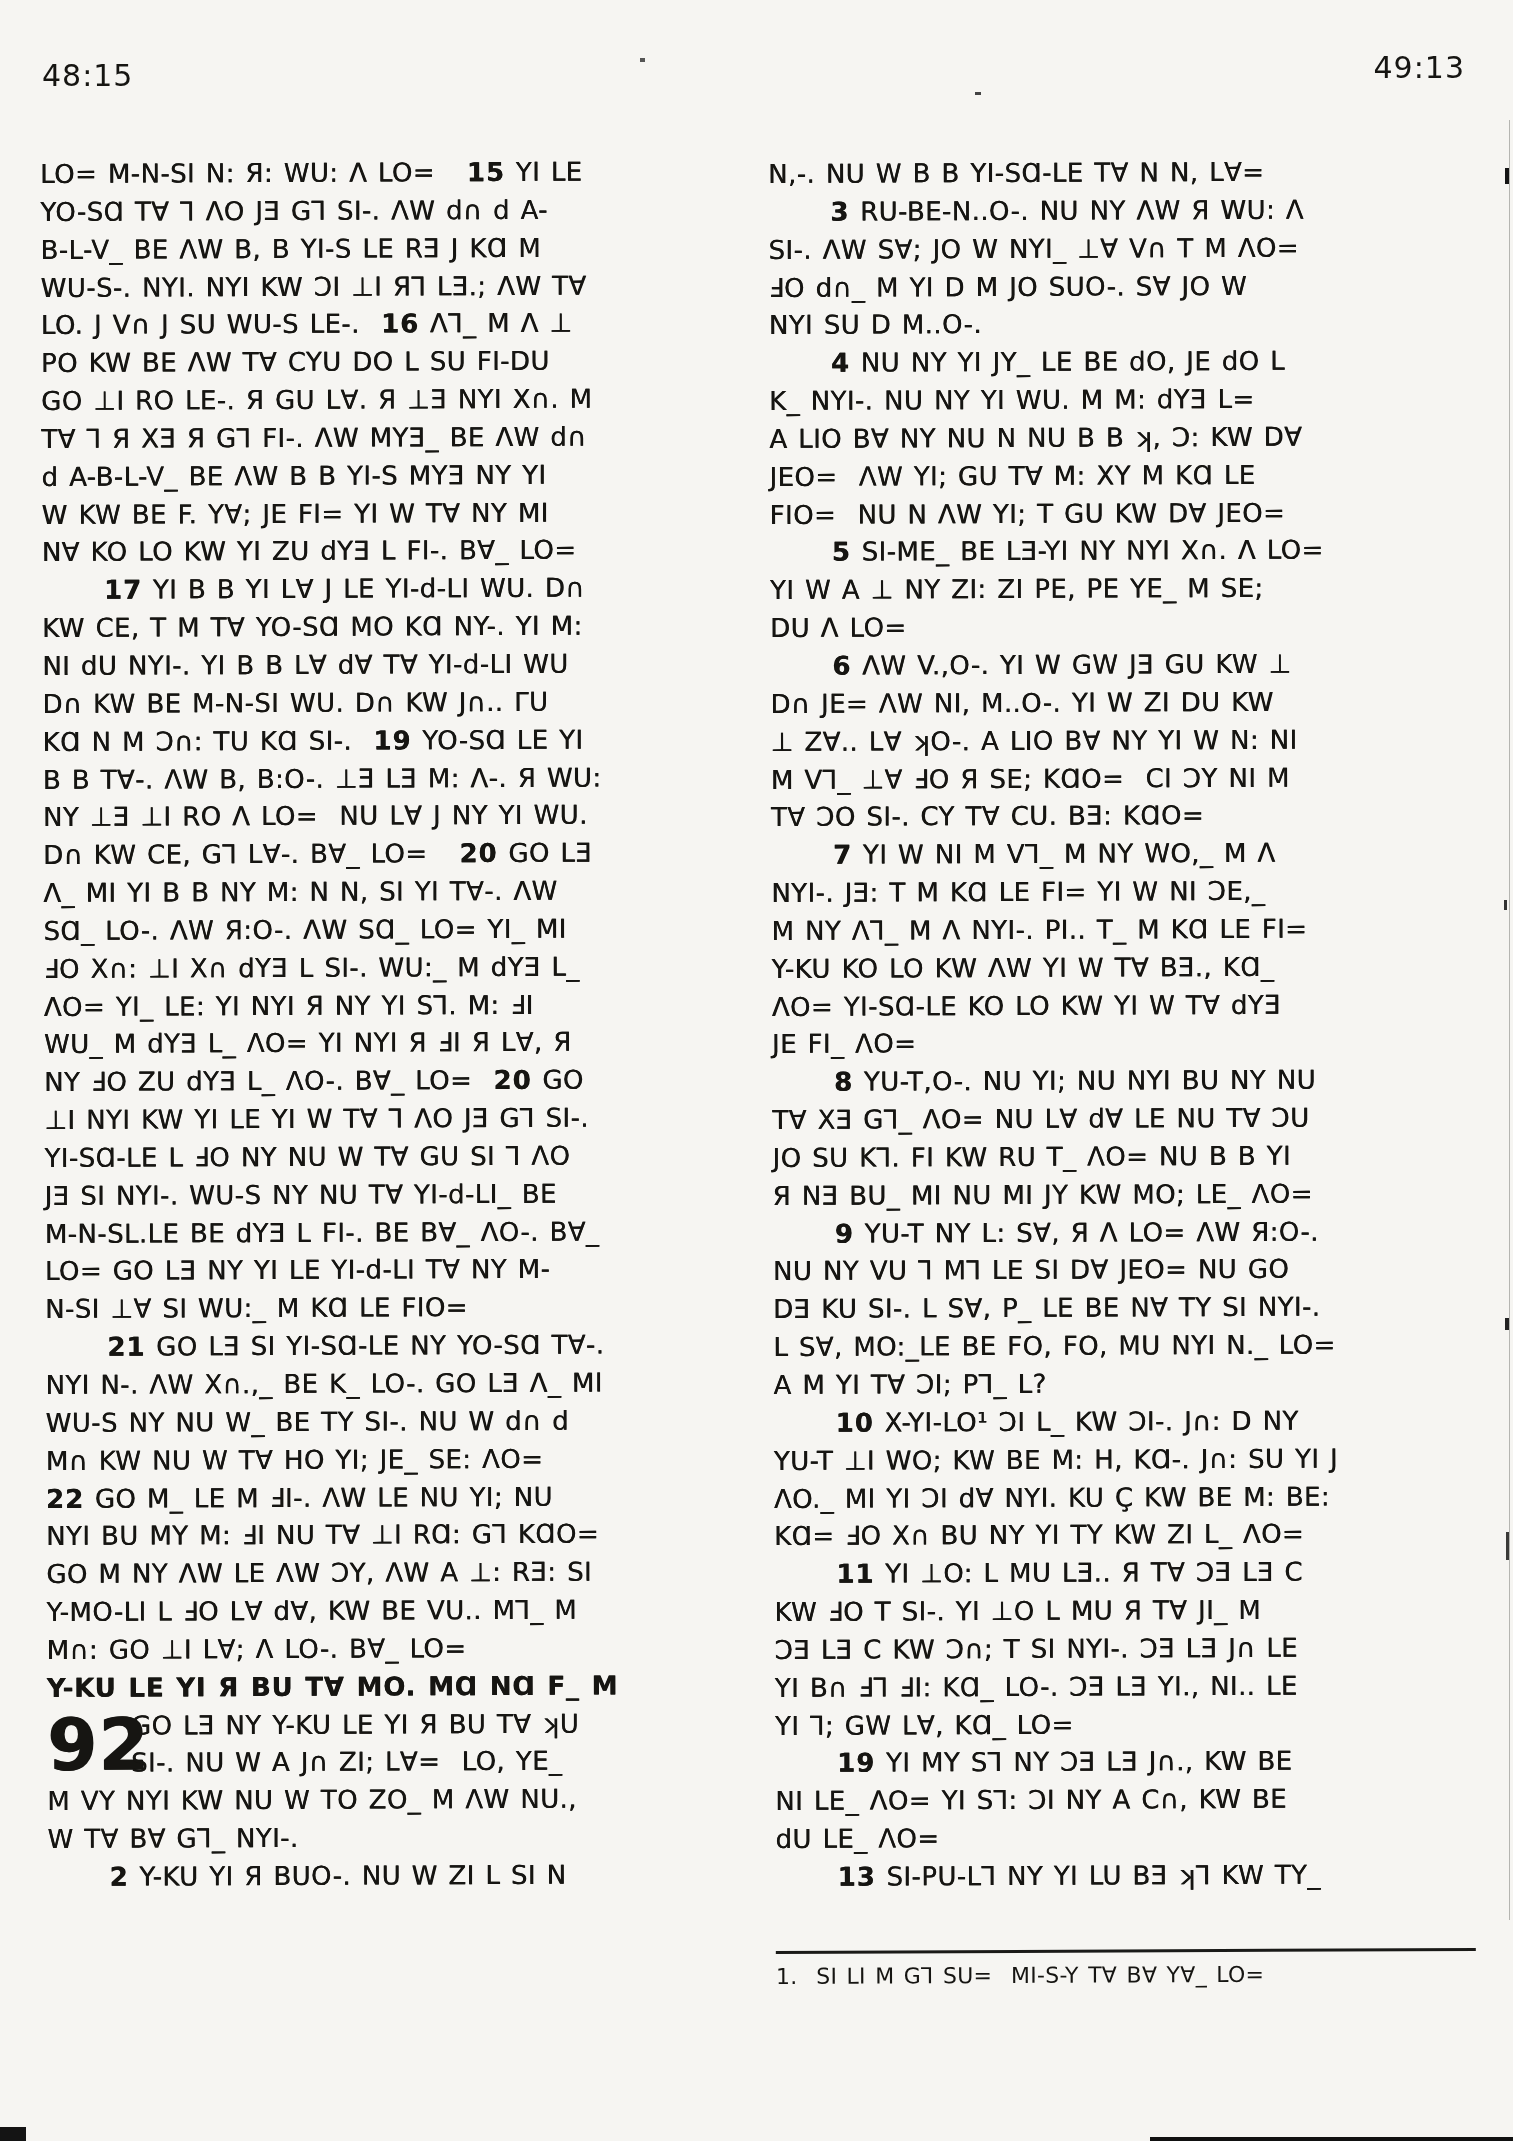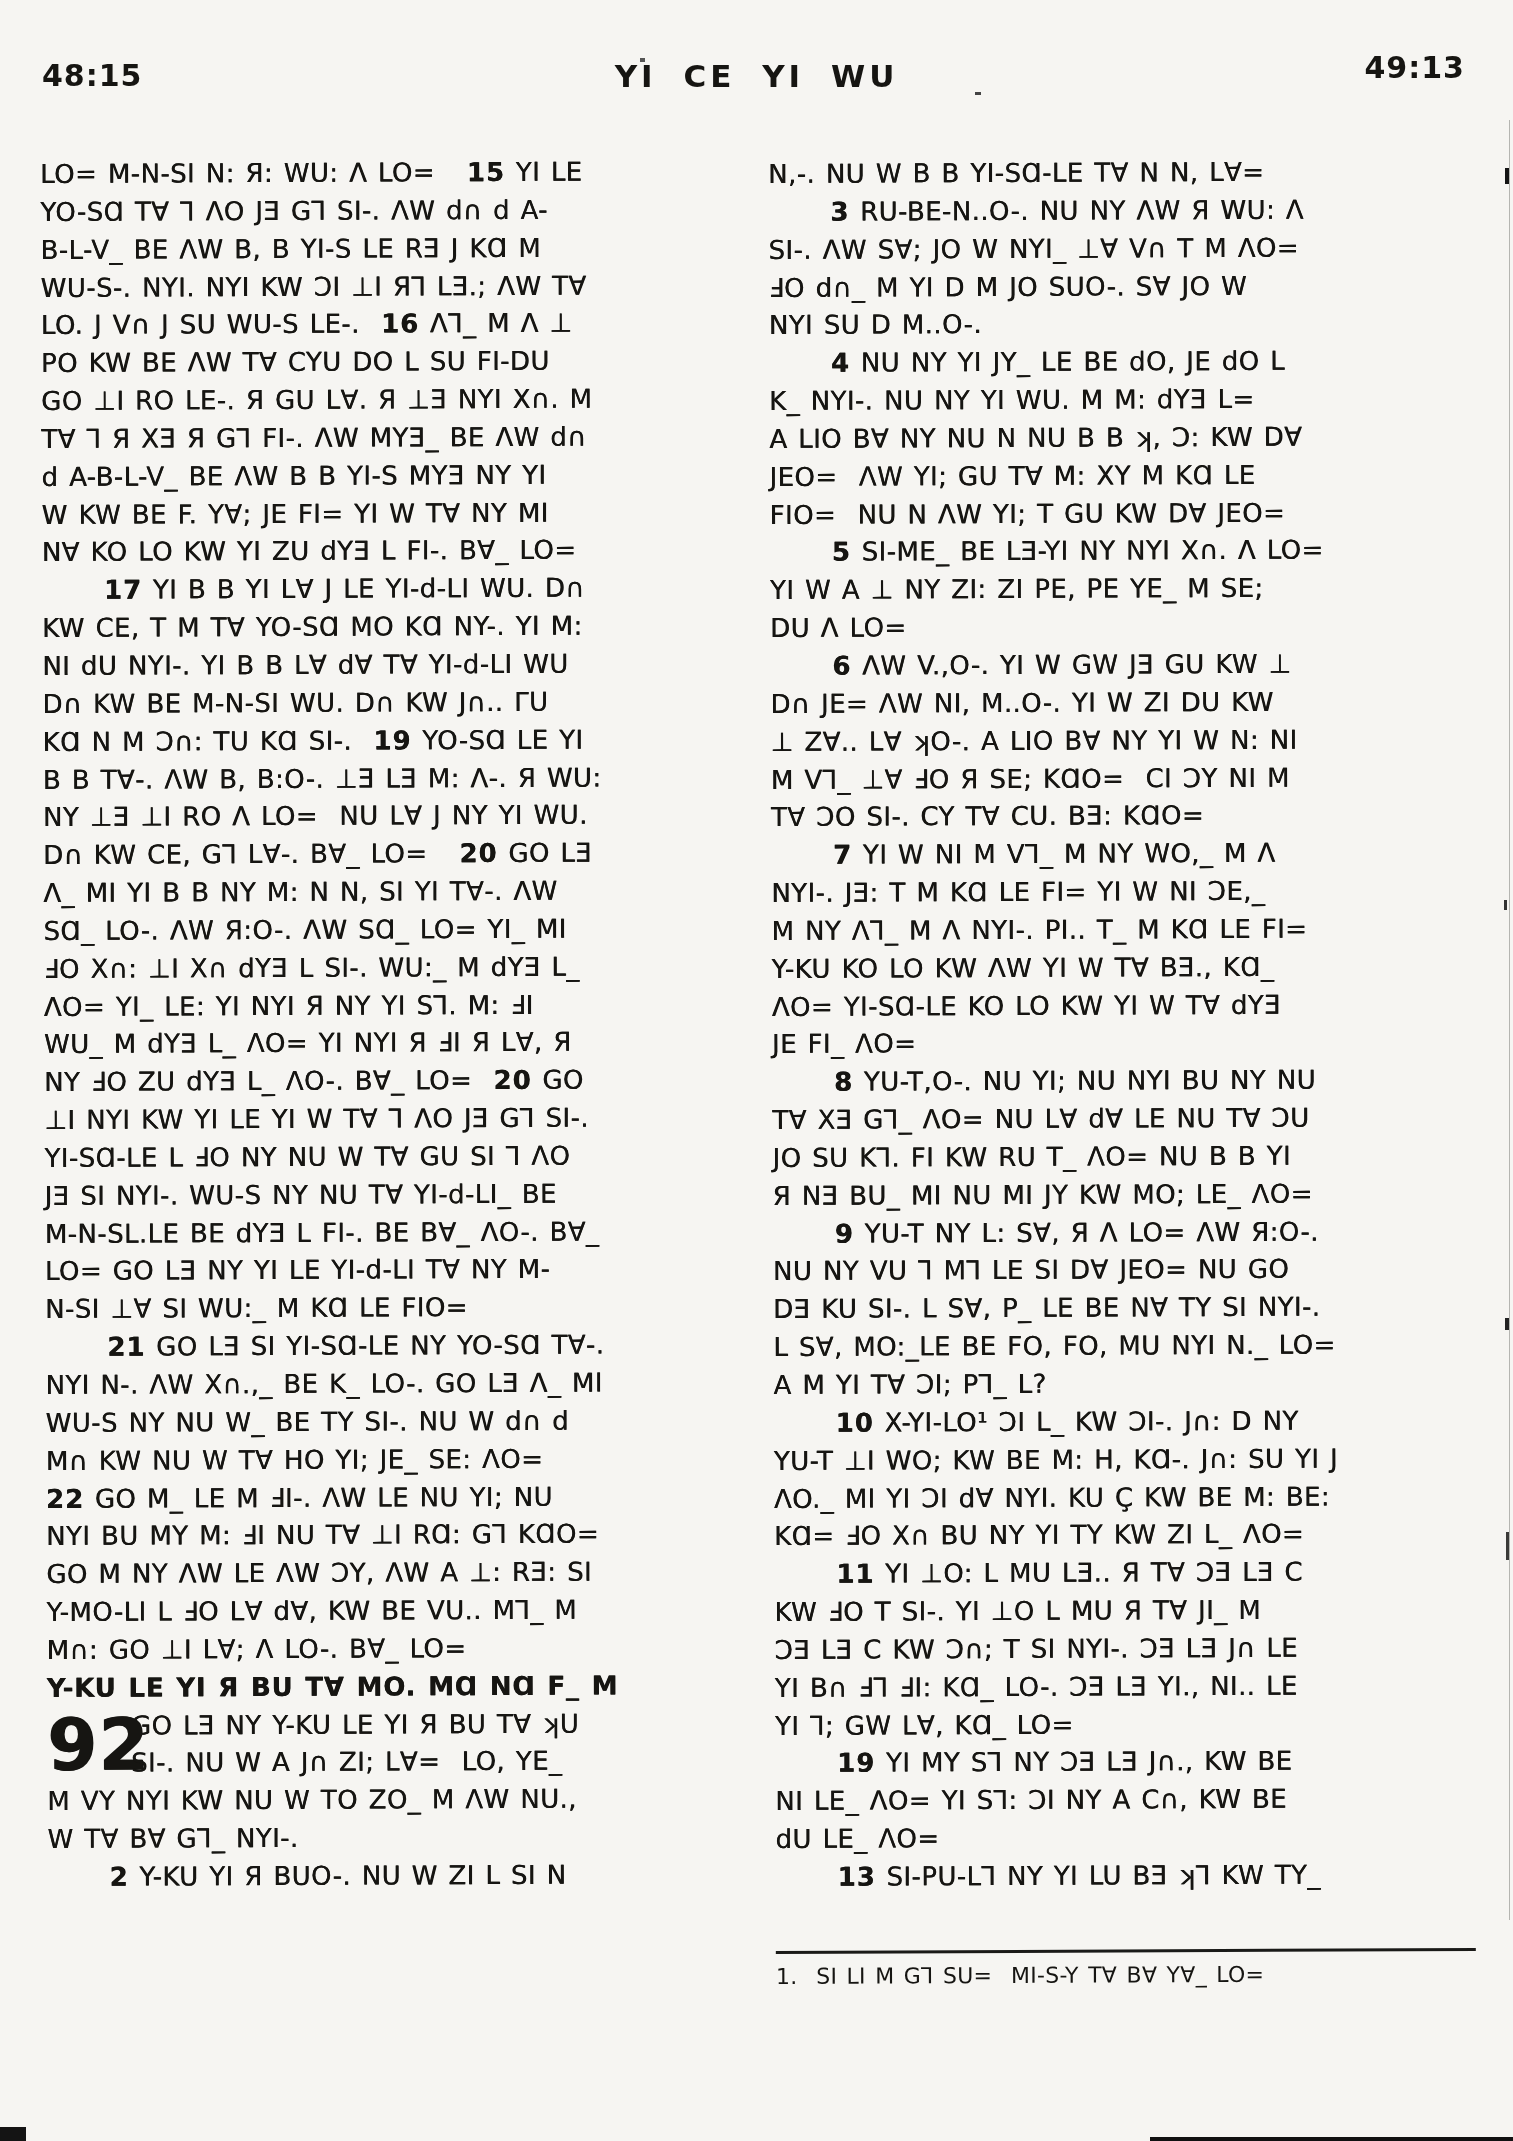--- a/index.html
+++ b/index.html
@@ -3,21 +3,21 @@
 <meta charset="utf-8">
 <style>
   html,body{margin:0;padding:0;}
   body{
     width:1513px;height:2141px;position:relative;overflow:hidden;
     background:#f6f5f2;color:#161512;
     font-family:"DejaVu Sans","Liberation Sans",sans-serif;
   }
   #page{position:absolute;inset:0;}
   
-  .hdr{position:absolute;font-weight:700;font-size:30px;letter-spacing:1px;}
+  .hdr{position:absolute;font-weight:400;font-size:30px;letter-spacing:1px;}
   #hdr-left{left:42px;top:58px;}
   #hdr-right{right:48px;top:50px;}
   #hdr-title{left:0;right:0;top:58px;text-align:center;font-size:31px;letter-spacing:4px;word-spacing:12px;}
   
   .col{
     position:absolute;top:156px;font-size:26px;line-height:37.85px;
     letter-spacing:0.4px;word-spacing:2px;
     transform:rotate(-0.25deg);transform-origin:0 0;
   }
   #col-left{left:40px;width:712px;}
@@ -50,21 +50,20 @@
   #art-bb{left:1150px;top:2137px;width:363px;height:4px;background:#111;}
   #art-s1{left:640px;top:58px;width:5px;height:4px;background:#555;}
   #art-s2{left:975px;top:92px;width:6px;height:3px;background:#444;}
 </style>
 </head>
 <body>
 
 <div id="page">
 
   <div class="hdr" id="hdr-left">48:15</div>
-  <div class="hdr" id="hdr-title">YI CE YI WU</div>
   <div class="hdr" id="hdr-right">49:13</div>
 
   <div class="col" id="col-left">
       <div class="line "><span>LO= M-N-SI N: Я: WU: Λ LO=   </span><span class="v">15</span><span> YI LE</span></div>
       <div class="line "><span>YO-SⱭ T∀ ⅂ ΛO JƎ G⅂ SI-. ΛW d∩ d A-</span></div>
       <div class="line "><span>B-L-V_ BE ΛW B, B YI-S LE RƎ J KⱭ M</span></div>
       <div class="line "><span>WU-S-. NYI. NYI KW ƆI ⊥I Я⅂ LƎ.; ΛW T∀</span></div>
       <div class="line "><span>LO. J V∩ J SU WU-S LE-.  </span><span class="v">16</span><span> Λ⅂_ M Λ ⊥</span></div>
       <div class="line "><span>PO KW BE ΛW T∀ CYU DO L SU FI-DU</span></div>
       <div class="line "><span>GO ⊥I RO LE-. Я GU L∀. Я ⊥Ǝ NYI X∩. M</span></div>

